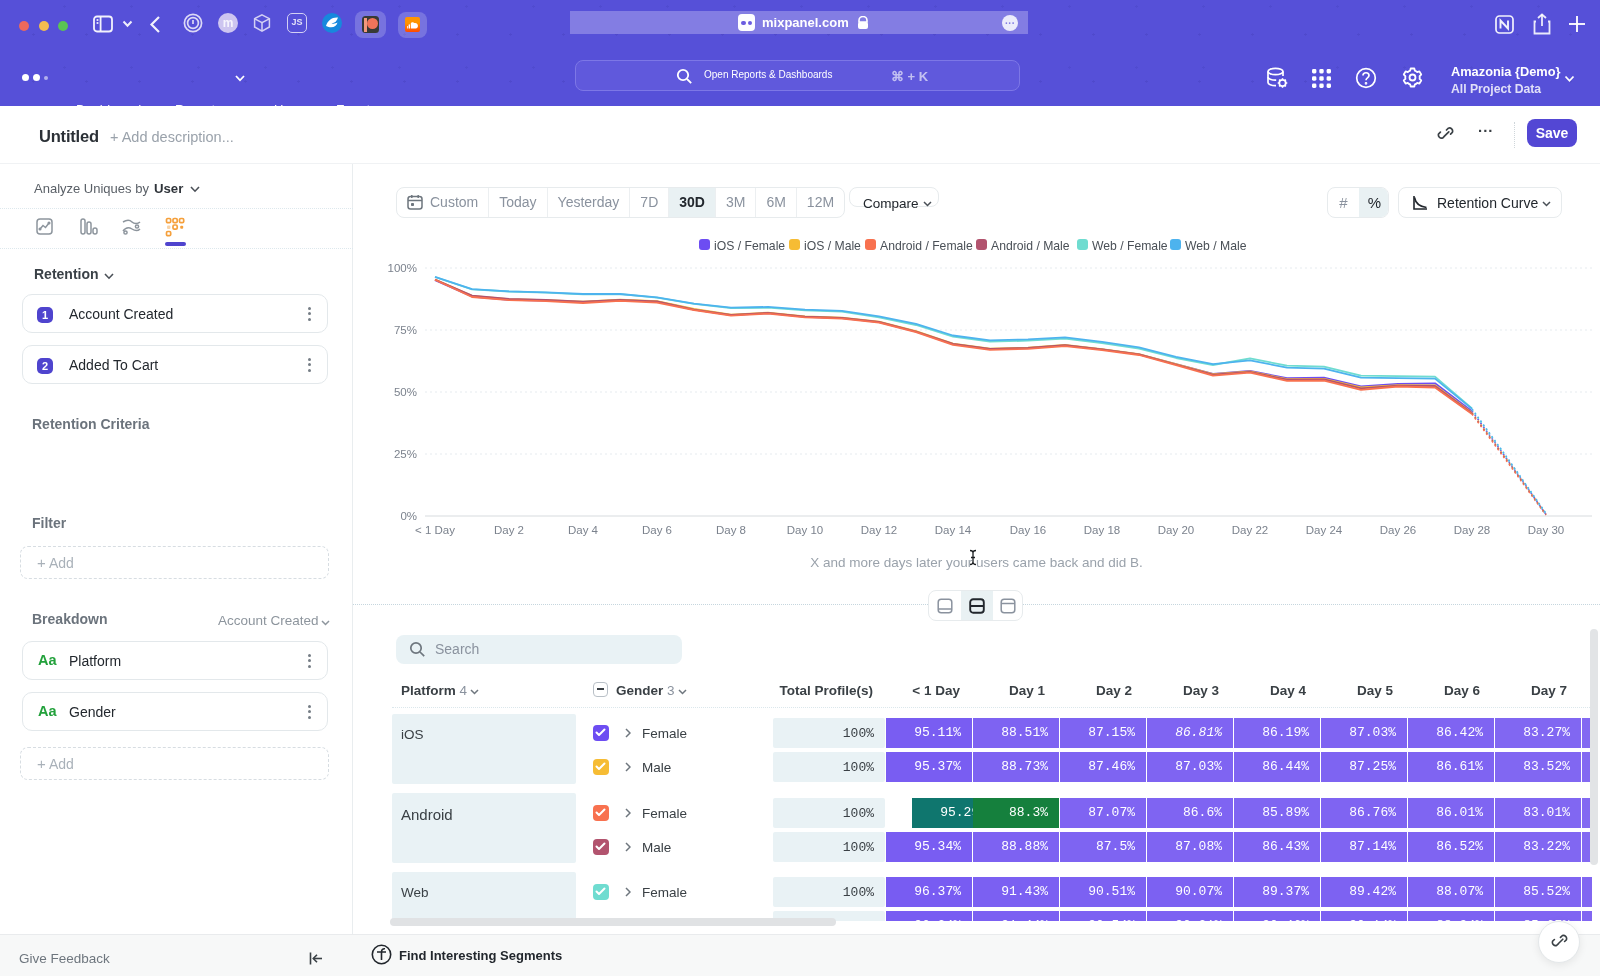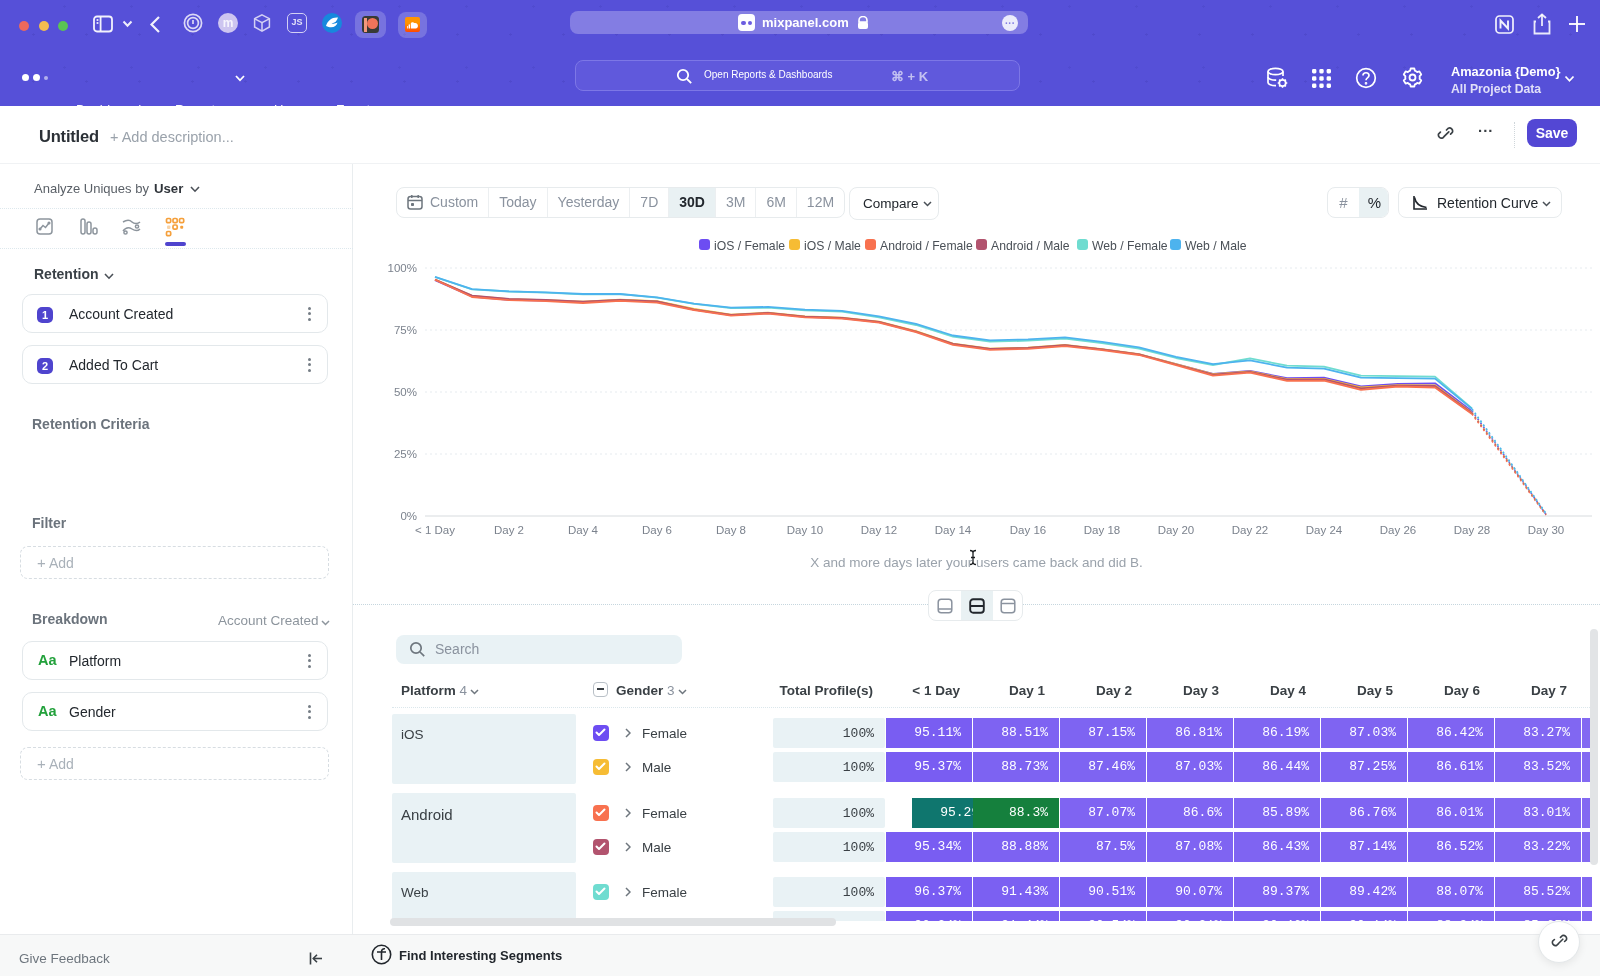--- a/index.html
+++ b/index.html
@@ -3,21 +3,21 @@
 <meta charset="utf-8">
 <style>
 * { margin:0; padding:0; box-sizing:border-box; }
 html,body { width:1600px; height:976px; overflow:hidden; font-family:"Liberation Sans", sans-serif; background:#fff; }
 #page { position:relative; width:1600px; height:976px; background:#fff; }
 .abs { position:absolute; }
 
 #chrome { position:absolute; left:0; top:0; width:1600px; height:106px; background:#5650d8; background-image:radial-gradient(rgba(30,25,120,0.13) 1px, transparent 1.4px), radial-gradient(rgba(30,25,120,0.10) 1px, transparent 1.4px); background-size:53px 47px, 67px 61px; background-position:7px 11px, 31px 37px; }
 .tl { position:absolute; top:21px; width:10px; height:10px; border-radius:50%; }
 .cicon { position:absolute; top:13px; }
-#urlbar { position:absolute; left:570px; top:11px; width:458px; height:23px; border-radius:8px; background:#837de3; color:#fff; }
+#urlbar { position:absolute; left:570px; top:11px; width:458px; height:23px; border-radius:0; background:#837de3; color:#fff; }
 
 .navlink { position:absolute; top:70px; color:#fff; font-size:13px; font-weight:400; letter-spacing:0.2px;margin-top:32px; }
 #navsearch { position:absolute; left:575px; top:60px; width:445px; height:31px; border-radius:8px; background:#6059dc; border:1px solid #7d77e6; }
 
 #dochead { position:absolute; left:0; top:106px; width:1600px; height:58px; background:#fff; border-bottom:1px solid #f0f2f4; }
 #savebtn { position:absolute; left:1527px; top:13px; width:50px; height:28px; background:#5347d4; border-radius:8px; color:#fff; font-size:14px; font-weight:700; text-align:center; line-height:28px; }
 
 #sidebar { position:absolute; left:0; top:164px; width:353px; height:770px; background:#fff; border-right:1px solid #e9edef; }
 .scard { position:absolute; left:22px; width:306px; background:#fff; border:1px solid #e3e8eb; border-radius:10px; }
 .badge { position:absolute; left:14px; top:12px; width:16px; height:16px; border-radius:5px; background:#4f44ce; color:#fff; font-size:11px; font-weight:700; text-align:center; line-height:16px; }
@@ -292,21 +292,21 @@
 
   <div class="abs" style="left:396px;top:187px;height:31px;background:#fff;border:1px solid #e7ebed;border-radius:8px;white-space:nowrap;">
     <span class="seg"><svg style="vertical-align:-3px;margin-right:7px;" width="16" height="16" viewBox="0 0 16 16" fill="none" stroke="#6e767e" stroke-width="1.5">
             <rect x="1" y="2.5" width="14" height="12.5" rx="2.5"></rect>
             <line x1="1" y1="6.5" x2="15" y2="6.5"></line>
             <line x1="4.8" y1="1" x2="4.8" y2="4"></line>
             <line x1="11.2" y1="1" x2="11.2" y2="4"></line>
             <rect x="4" y="9" width="3" height="3" rx="0.8" fill="#6e767e" stroke="none"></rect>
           </svg>Custom</span><span class="seg">Today</span><span class="seg">Yesterday</span><span class="seg">7D</span><span class="seg" style="background:#e9f1f3;color:#22272d;font-weight:700;">30D</span><span class="seg">3M</span><span class="seg">6M</span><span class="seg" style="border-right:none;">12M</span>
   </div>
-  <div class="abs" style="left:849px;top:187px;width:90px;height:33px;background:#fff;border:1px solid #e7ebed;border-radius:8px;">
+  <div class="abs" style="left:849px;top:187px;width:90px;height:20px;background:#fff;border:1px solid #e7ebed;border-radius:8px;">
     <span class="abs" style="left:13px;top:8px;font-size:13.5px;color:#22272d;font-weight:500;">Compare</span>
     <svg class="abs" style="left:73px;top:13px;" width="9" height="6" viewBox="0 0 9 6" fill="none" stroke="#4a5057" stroke-width="1.5">
           <path d="M1 1 L4.5 4.5 L8 1"></path>
         </svg>
   </div>
 
   <div class="abs" style="left:1327px;top:187px;width:62px;height:31px;background:#fff;border:1px solid #e7ebed;border-radius:8px;overflow:hidden;">
     <span class="abs" style="left:0;top:0;width:31px;height:31px;text-align:center;line-height:30px;color:#8a929e;font-size:15px;">#</span>
     <span class="abs" style="left:31px;top:0;width:31px;height:31px;background:#e9f1f3;text-align:center;line-height:30px;color:#22272d;font-size:15px;">%</span>
   </div>
@@ -455,21 +455,21 @@
   <svg class="abs" style="left:625px;top:728px;" width="6" height="10" viewBox="0 0 6 10" fill="none" stroke="#6e767e" stroke-width="1.5">
         <path d="M1 1 L5 5 L1 9"></path>
       </svg>
   <span class="abs" style="left:642px;top:726px;font-size:13.5px;color:#3a4045;">Female</span>
   <div class="ltcell" style="left:773px;top:718px;width:112px;height:30px;border-radius:2px;">
         <span class="abs mono" style="right:11px;top:8px;font-size:13px;color:#3a4045;">100%</span>
       </div>
   <div class="pcell" style="left:886px;top:718px;width:86px;background:rgb(121,93,242);padding-right:11px;">95.11%</div>
   <div class="pcell" style="left:973px;top:718px;width:86px;background:rgb(126,99,242);padding-right:11px;">88.51%</div>
   <div class="pcell" style="left:1060px;top:718px;width:86px;background:rgb(126,100,242);padding-right:11px;">87.15%</div>
-  <div class="pcell" style="left:1147px;top:718px;width:86px;background:rgb(127,100,242);padding-right:11px;">86.81%</div>
+  <div class="pcell" style="left:1147px;top:718px;width:86px;background:rgb(127,100,242);padding-right:11px;font-style:italic;">86.81%</div>
   <div class="pcell" style="left:1234px;top:718px;width:86px;background:rgb(127,101,242);padding-right:11px;">86.19%</div>
   <div class="pcell" style="left:1321px;top:718px;width:86px;background:rgb(127,100,242);padding-right:11px;">87.03%</div>
   <div class="pcell" style="left:1408px;top:718px;width:86px;background:rgb(127,100,242);padding-right:11px;">86.42%</div>
   <div class="pcell" style="left:1495px;top:718px;width:86px;background:rgb(129,103,242);padding-right:11px;">83.27%</div>
   <div class="pcell" style="left:1582px;top:718px;width:10px;background:rgb(131,105,242);"></div>
   <div class="chk" style="left:593px;top:759px;background:#f6bc34;">
         <svg width="11" height="9" viewBox="0 0 11 9" fill="none" stroke="#fff" stroke-width="2" stroke-linecap="round" stroke-linejoin="round">
           <path d="M1.5 4.5 L4 7 L9.5 1.5"></path>
         </svg>
       </div>

